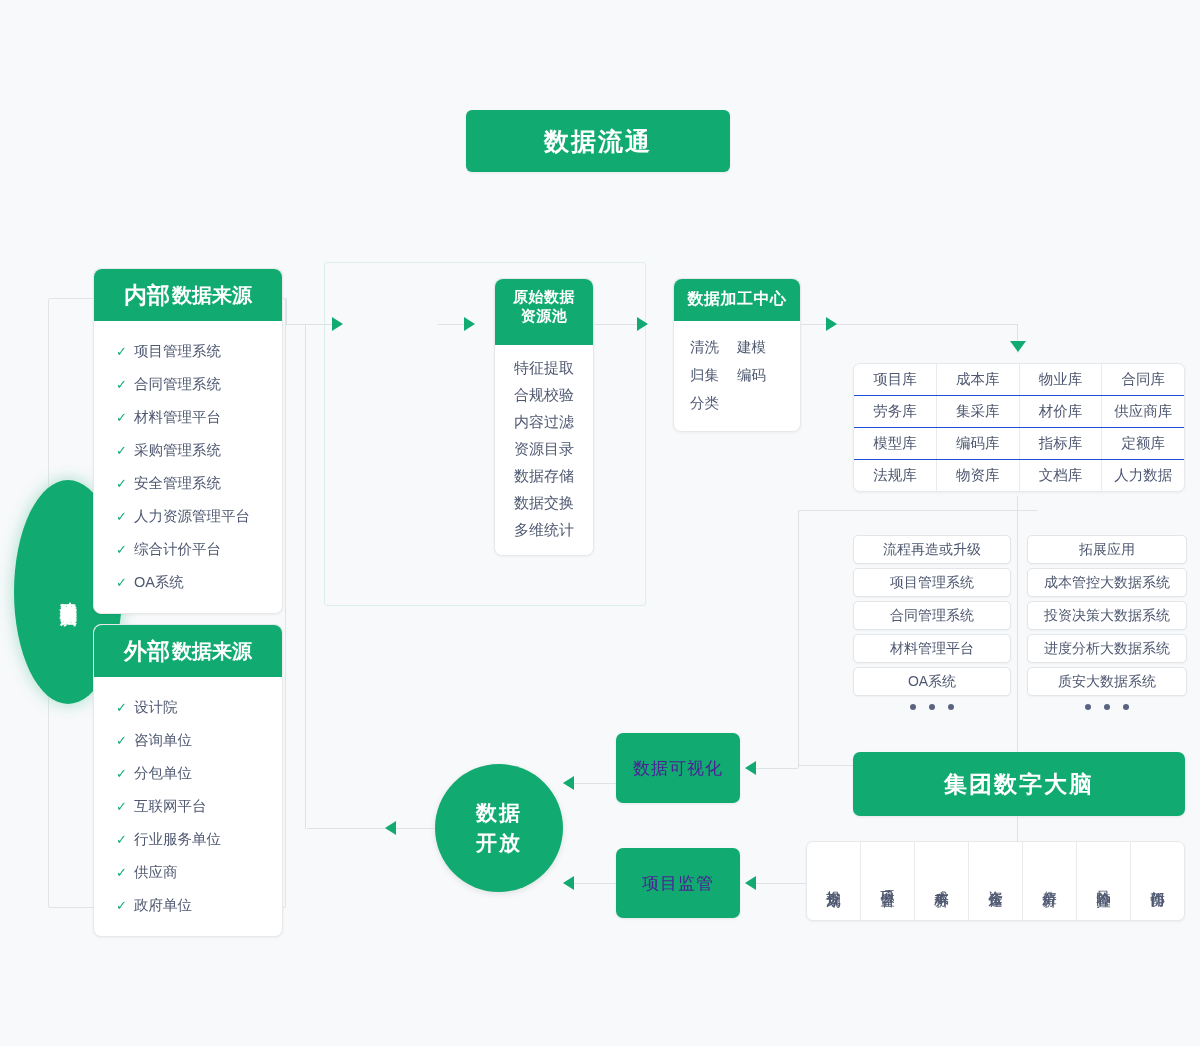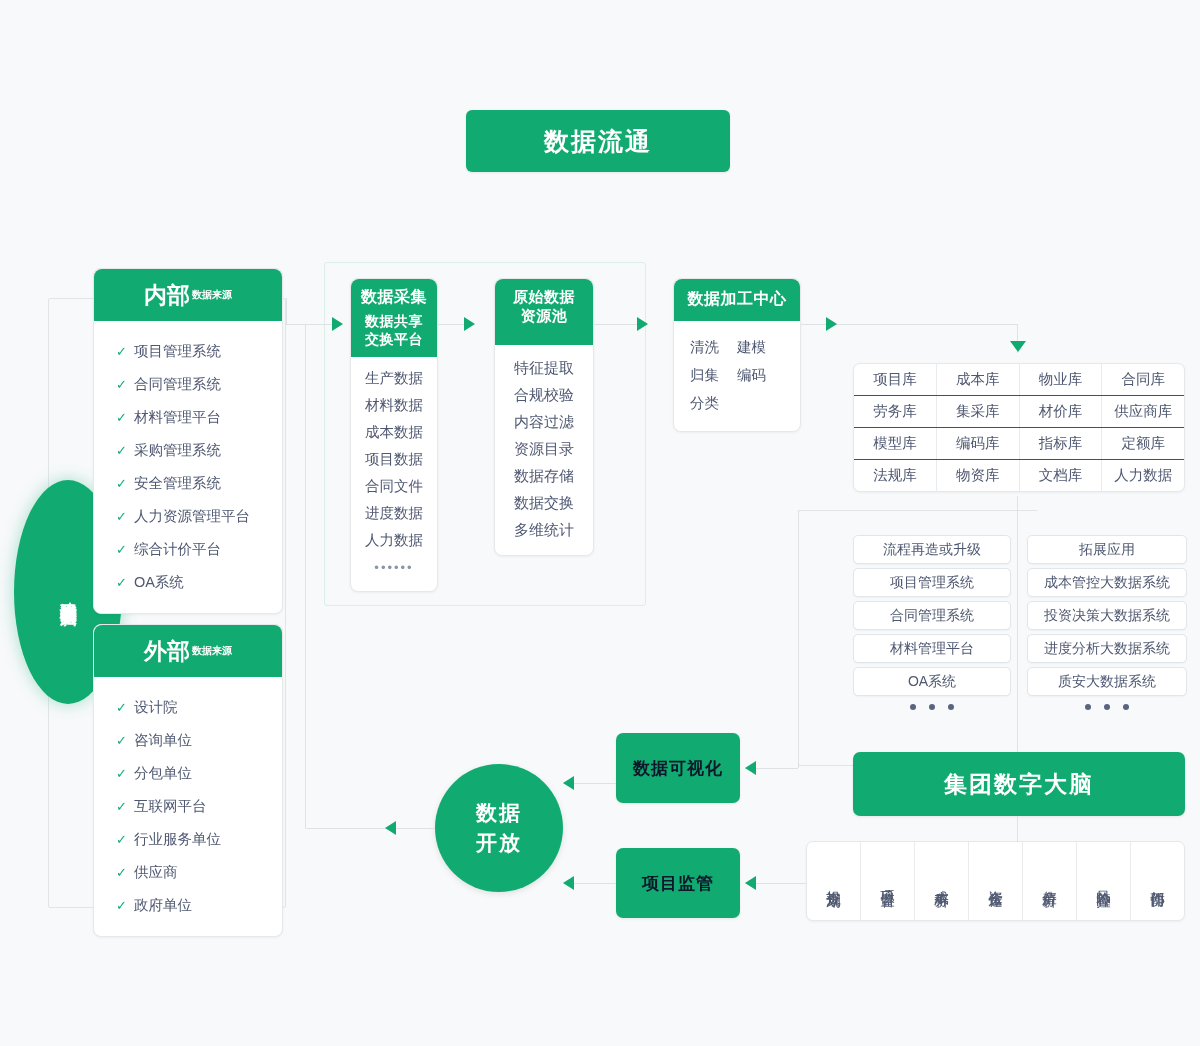--- a/index.html
+++ b/index.html
@@ -48,21 +48,21 @@
   #frame-apps{
     left:798px;top:510px;width:240px;height:256px;
     border:1px solid #e2e5e7;background:transparent;border-radius:2px;
     border-right:none;
   }
 
   
   .src{width:190px;}
   .src .greenhdr{height:52px;gap:2px;}
   .src .greenhdr .big{font-size:23px;font-weight:bold;}
-  .src .greenhdr .sub{font-size:10px;font-weight:bold;}
+  .src .greenhdr .sub{font-size:20px;font-weight:bold;}
   .src ul{list-style:none;margin:0;padding:14px 0 14px 22px;}
   .src li{
     font-size:14.5px;line-height:32px;color:#4f5871;white-space:nowrap;
   }
   .src li .tick{color:#11ab72;font-size:13px;margin-right:7px;}
 
   #src-internal{left:93px;top:268px;}
   #src-external{left:93px;top:624px;}
 
   
@@ -160,23 +160,23 @@
   }
   #vstrip .vcell{
     flex:1;display:flex;align-items:center;justify-content:center;
     font-size:14.5px;color:#4f5871;
     writing-mode:vertical-rl;letter-spacing:1px;line-height:18px;
   }
   #vstrip .vcell + .vcell{border-left:1px solid #e9ebed;}
 
   
   .gbox{
-    background:#11ab72;color:#0f172a;border-radius:7px;
-    display:flex;align-items:center;justify-content:center;
-    font-size:17px;font-weight:bold;letter-spacing:1px;
+    background:#11ab72;color:#4c1d95;border-radius:7px;
+    display:flex;align-items:center;justify-content:center;
+    font-size:17px;font-weight:normal;letter-spacing:1px;
     box-shadow:0 1px 3px rgba(0,0,0,.08);
   }
   #b-vis{left:616px;top:733px;width:124px;height:70px;}
   #b-dec{left:616px;top:848px;width:124px;height:70px;}
 
   
   #circle{
     left:435px;top:764px;width:128px;height:128px;border-radius:50%;
     background:#11ab72;color:#fff;
     display:flex;flex-direction:column;align-items:center;justify-content:center;
@@ -234,37 +234,20 @@
       <li><span class="tick">✓</span><span>设计院</span></li>
       <li><span class="tick">✓</span><span>咨询单位</span></li>
       <li><span class="tick">✓</span><span>分包单位</span></li>
       <li><span class="tick">✓</span><span>互联网平台</span></li>
       <li><span class="tick">✓</span><span>行业服务单位</span></li>
       <li><span class="tick">✓</span><span>供应商</span></li>
       <li><span class="tick">✓</span><span>政府单位</span></li>
     </ul>
   </div>
 
-  <div class="abs card" id="c-collect">
-    <div class="h1">数据采集</div>
-    <div class="h2">
-      <div>数据共享</div>
-      <div>交换平台</div>
-    </div>
-    <ul>
-      <li>生产数据</li>
-      <li>材料数据</li>
-      <li>成本数据</li>
-      <li>项目数据</li>
-      <li>合同文件</li>
-      <li>进度数据</li>
-      <li>人力数据</li>
-      <li class="dots">••••••</li>
-    </ul>
-  </div>
 
   <div class="abs card" id="c-pool">
     <div class="hdr">
       <div>原始数据</div>
       <div>资源池</div>
     </div>
     <ul>
       <li>特征提取</li>
       <li>合规校验</li>
       <li>内容过滤</li>

